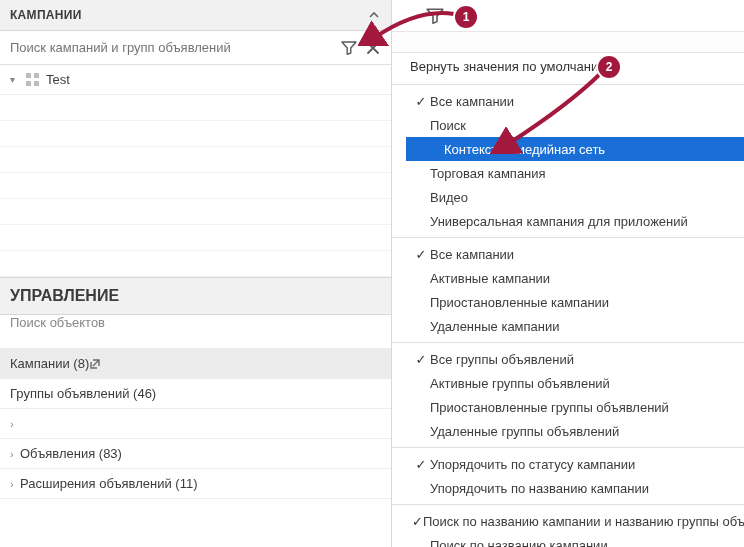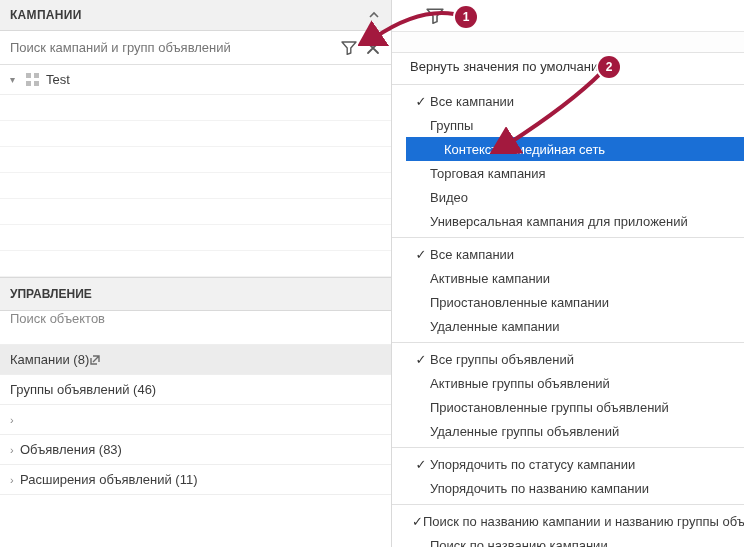--- a/index.html
+++ b/index.html
@@ -86,21 +86,21 @@
   .blank-rows { }
   .blank-rows div {
     height: 26px;
     border-bottom: 1px solid #f2f2f2;
   }
 
   
   .mgmt-header {
     background: #f1f1f1;
     font-weight: bold;
-    font-size: 12px;
+    font-size: 16px;
     padding: 9px 10px;
     border-top: 1px solid #d9d9d9;
     border-bottom: 1px solid #d9d9d9;
   }
   .mgmt-search {
     height: 34px;
     display:flex; 
     padding:0 10px;
     color:#888;
     border-bottom:1px solid #eee;
@@ -284,21 +284,21 @@
       <div class="menu-head">
         <span>Вернуть значения по умолчанию</span>
       </div>
       <div class="menu-divider"></div>
 
       <div class="menu-item">
         <span class="check">✓</span>
         <span>Все кампании</span>
       </div>
       <div class="menu-item child">
-        <span>Группы</span>
+        <span>Поиск</span>
       </div>
       <div class="menu-item child selected">
         <span>Контекстно-медийная сеть</span>
       </div>
       <div class="menu-item child">
         <span>Торговая кампания</span>
       </div>
       <div class="menu-item child">
         <span>Видео</span>
       </div>

